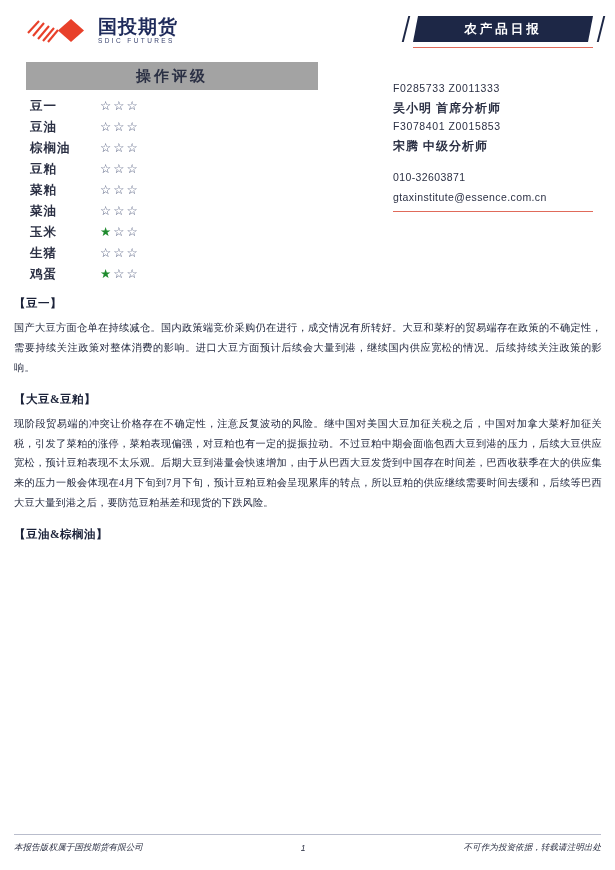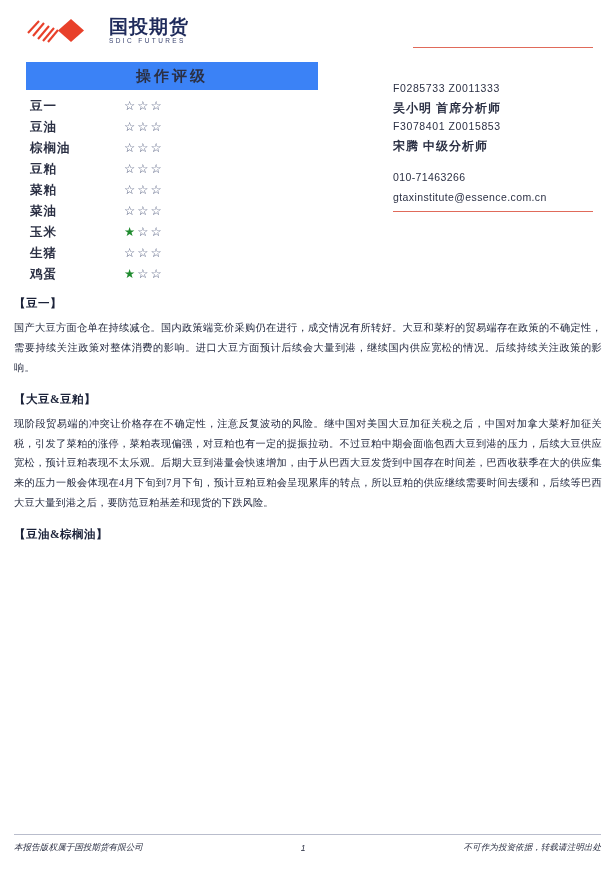--- a/index.html
+++ b/index.html
@@ -19,21 +19,21 @@
   .header {
     position: absolute;
     left: 0; top: 0;
     width: 615px; height: 62px;
   }
   .logo-block {
     position: absolute;
     left: 26px; top: 17px;
     display: flex;
     align-items: center;
-    gap: 21px;
+    gap: 10px;
   }
   .logo-mark {
     position: relative;
     width: 62px; height: 27px;
   }
   .logo-mark svg { display: block; }
   .logo-text { display: flex; flex-direction: column; line-height: 1; }
   .logo-cn {
     font-family: "Liberation Sans", "DejaVu Sans", sans-serif;
     font-weight: bold;
@@ -98,38 +98,37 @@
     width: 100%;
   }
 
   
   .rating-panel {
     position: absolute;
     left: 26px; top: 62px;
     width: 292px;
   }
   .rating-head {
-    background: #3b82f6;
+    background: #a3a3a3;
     height: 28px;
     display: flex;
     align-items: center;
     justify-content: center;
   }
   .rating-head-title {
     font-size: 15px;
     font-weight: bold;
     color: #2b3044;
     letter-spacing: 3px;
   }
   .rating-rows { margin-top: 6px; }
   .rating-row {
     display: flex;
     align-items: center;
     height: 21px;
-    gap: 24px;
   }
   .rating-name {
     width: 74px;
     font-size: 12.5px;
     font-weight: bold;
     color: #2b3044;
     letter-spacing: 1px;
     padding-left: 4px;
   }
   .rating-stars {
@@ -239,20 +238,27 @@
         </g>
         <polygon points="45,2 58,13.5 45,25 32,13.5" fill="#e8402a"></polygon>
       </svg>
     </div>
     <div class="logo-text">
       <span class="logo-cn">国投期货</span>
       <span class="logo-en">SDIC FUTURES</span>
     </div>
   </div>
 
+  <div class="banner-wrap">
+    <span class="banner-tick-l"></span>
+    <span class="banner-tick-r"></span>
+    <div class="banner">
+      <span class="banner-title">农产品日报</span>
+    </div>
+  </div>
 
   <div class="date-line">
     <div class="date-rule"></div>
   </div>
 </div>
 
 <div class="rating-panel">
   <div class="rating-head">
     <span class="rating-head-title">操作评级</span>
   </div>
@@ -333,21 +339,21 @@
 </div>
 
 <div class="analysts">
   <div id="analyst-list">
       <div class="analyst-code">F0285733  Z0011333</div>
       <div class="analyst-name">吴小明  首席分析师</div>
       <div class="analyst-code">F3078401  Z0015853</div>
       <div class="analyst-name">宋腾  中级分析师</div>
     </div>
   <div class="contact-block">
-    <div class="contact-line">010-71463266</div>
+    <div class="contact-line">010-32603871</div>
     <div class="contact-line">gtaxinstitute@essence.com.cn</div>
     <div class="contact-rule"></div>
   </div>
 </div>
 
 <div class="content" id="content-sections">
     <div class="section">
       <div class="section-title">【豆一】</div>
       <div class="section-body">国产大豆方面仓单在持续减仓。国内政策端竞价采购仍在进行，成交情况有所转好。大豆和菜籽的贸易端存在政策的不确定性，需要持续关注政策对整体消费的影响。进口大豆方面预计后续会大量到港，继续国内供应宽松的情况。后续持续关注政策的影响。</div>
     </div>

